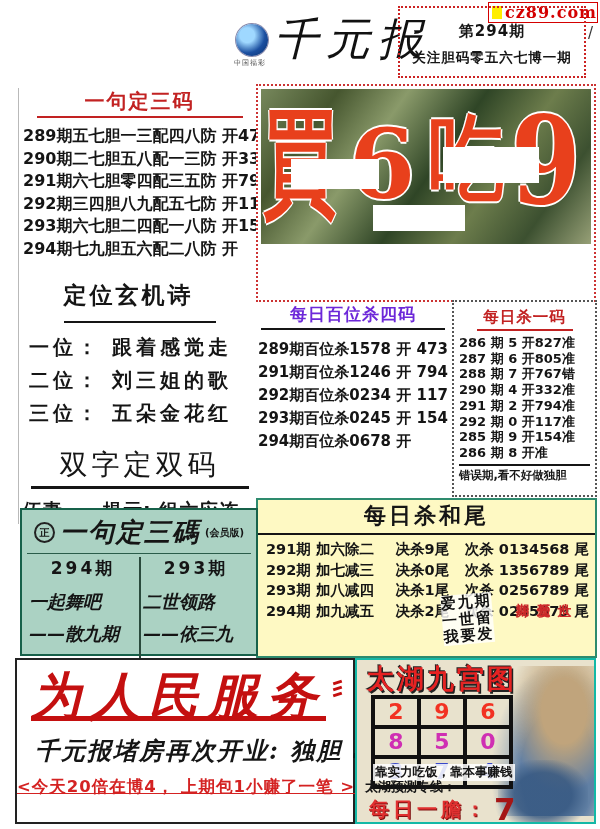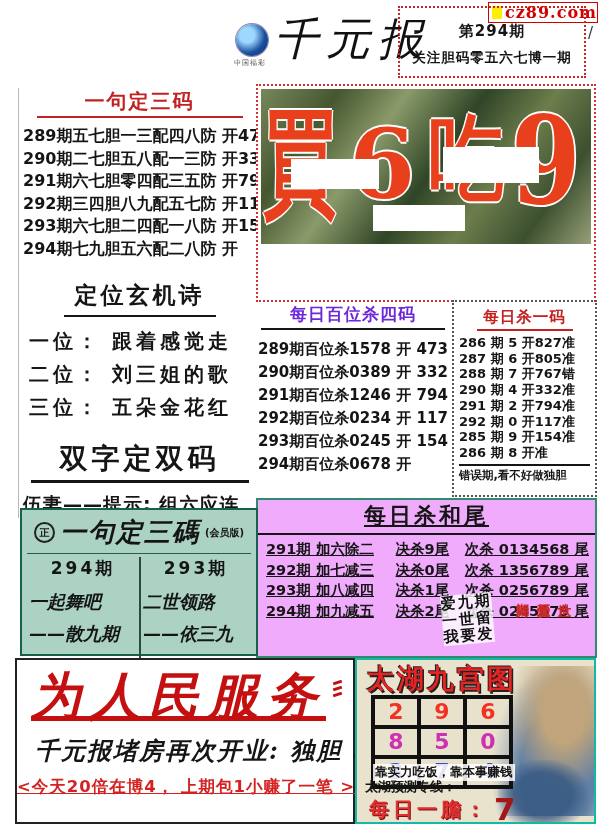--- a/index.html
+++ b/index.html
@@ -22,25 +22,25 @@
   .issuebox{left:398px;top:6px;width:188px;height:72px;border:2px dotted #cc2222;box-sizing:border-box;text-align:center;}
   .issueno{margin-top:14px;font-size:15px;font-weight:bold;letter-spacing:1px;}
   .issuenote{margin-top:8px;font-size:13.5px;font-weight:bold;letter-spacing:1px;}
 
   
   .leftcol{left:18px;top:88px;width:238px;border-left:1px solid #b9b9b9;padding-left:4px;box-sizing:border-box;}
   .s-title{width:206px;margin:0 auto;text-align:center;font-size:20px;font-weight:bold;color:#c22222;
            border-bottom:2px solid #c22222;letter-spacing:2px;padding-bottom:1px;}
   .s-rows{margin-top:7px;}
   .s-rows div{font-size:16px;font-weight:bold;line-height:22.5px;white-space:nowrap;}
-  .p-title{width:152px;margin:20px auto 0;text-align:center;font-size:23px;font-weight:bold;
-           border-bottom:2px solid #151515;letter-spacing:3px;padding-bottom:4px;}
+  .p-title{width:152px;margin:20px auto 0;text-align:left;font-size:23px;font-weight:bold;
+           border-bottom:2px solid #151515;letter-spacing:3px;padding-bottom:10px;}
   .p-rows{margin-top:8px;padding-left:6px;}
   .p-rows div{font-size:20px;font-weight:bold;line-height:33px;letter-spacing:4px;white-space:nowrap;}
-  .dz-title{width:218px;margin:16px auto 0;text-align:center;font-size:28px;font-weight:bold;
+  .dz-title{width:218px;margin:16px auto 0;text-align:center;font-size:28px;font-weight:normal;
            border-bottom:3px solid #151515;letter-spacing:4px;padding-bottom:2px;}
   .dz-hint{margin-top:9px;font-size:19px;font-weight:bold;letter-spacing:1px;white-space:nowrap;}
 
   
   .banner{left:256px;top:84px;width:340px;height:218px;border:2px dotted #cc3333;box-sizing:border-box;background:#fff;}
   .photo{position:absolute;left:3px;top:3px;right:3px;height:155px;overflow:visible;
          background:linear-gradient(125deg,#77885c 0%,#46562f 18%,#8a9a6a 34%,#2f4526 52%,#6d7d4c 68%,#3c5030 84%,#97a077 100%);}
   .bchar{position:absolute;font-weight:bold;color:#e8401c;line-height:1;z-index:3;
          font-family:"DejaVu Serif",serif;
          text-shadow:-2px 0 0 #fff,2px 0 0 #fff,0 -2px 0 #fff,0 2px 0 #fff;}
@@ -62,21 +62,21 @@
 
   
   .dkill{left:452px;top:300px;width:145px;height:197px;border:2px dotted #555;box-sizing:border-box;padding:3px 5px;}
   .dk-title{width:96px;margin:2px auto 0;text-align:center;font-size:15.5px;font-weight:bold;color:#c22222;
             border-bottom:2px solid #c22222;letter-spacing:1px;padding-bottom:1px;}
   .dk-rows{margin-top:4px;}
   .dk-rows div{font-size:13px;font-weight:bold;line-height:15.7px;white-space:nowrap;}
   .dk-foot{margin-top:3px;border-top:2px solid #151515;padding-top:2px;font-size:11.5px;font-weight:bold;white-space:nowrap;}
 
   
-  .ktail{left:256px;top:498px;width:341px;height:160px;border:2px solid #2e8b6e;box-sizing:border-box;background:#f0abfc;text-decoration:underline;}
+  .ktail{left:256px;top:498px;width:341px;height:160px;border:2px solid #2e8b6e;box-sizing:border-box;background:#fef9c3;}
   .kt-title{text-align:center;font-size:22px;font-weight:bold;letter-spacing:3px;
             border-bottom:2px solid #151515;padding:1px 0 2px;}
   .kt-rows{padding:4px 6px 0 8px;}
   .kt-row{display:flex;font-size:14.5px;font-weight:bold;line-height:20.5px;white-space:nowrap;}
   .kt-issue{width:50px;}
   .kt-formula{width:92px;}
   .kt-kill{width:80px;}
   .stampB{position:absolute;left:184px;top:94px;transform:rotate(-5deg);background:rgba(255,255,255,.8);}
   .stampB div{font-size:15px;font-weight:bold;line-height:16.5px;letter-spacing:2px;color:#111;}
   .stampR{position:absolute;left:256px;top:92px;display:flex;gap:3px;}
@@ -185,21 +185,20 @@
       <div class="censor cA"></div>
       <div class="censor cB"></div>
       <div class="censor cC"></div>
     </div>
   </div>
 
   <div class="hkill abs">
     <div class="hk-title">每日百位杀四码</div>
     <div class="hk-rows">
       <div>289期百位杀1578 开 473</div>
-      <div>290期百位杀0389 开 332</div>
       <div>291期百位杀1246 开 794</div>
       <div>292期百位杀0234 开 117</div>
       <div>293期百位杀0245 开 154</div>
       <div>294期百位杀0678 开</div>
     </div>
   </div>
 
   <div class="dkill abs">
     <div class="dk-title">每日杀一码</div>
     <div class="dk-rows">

